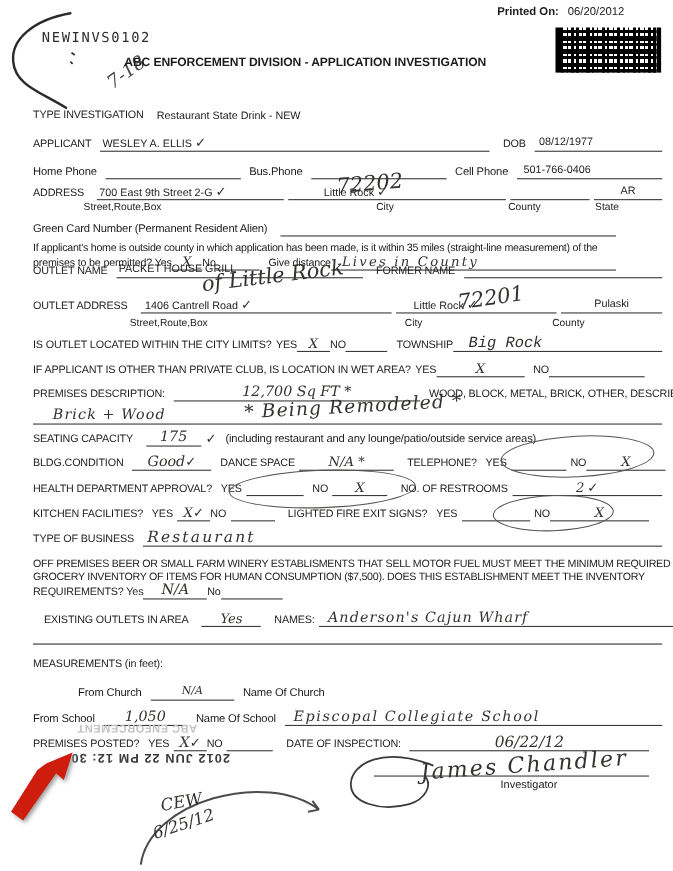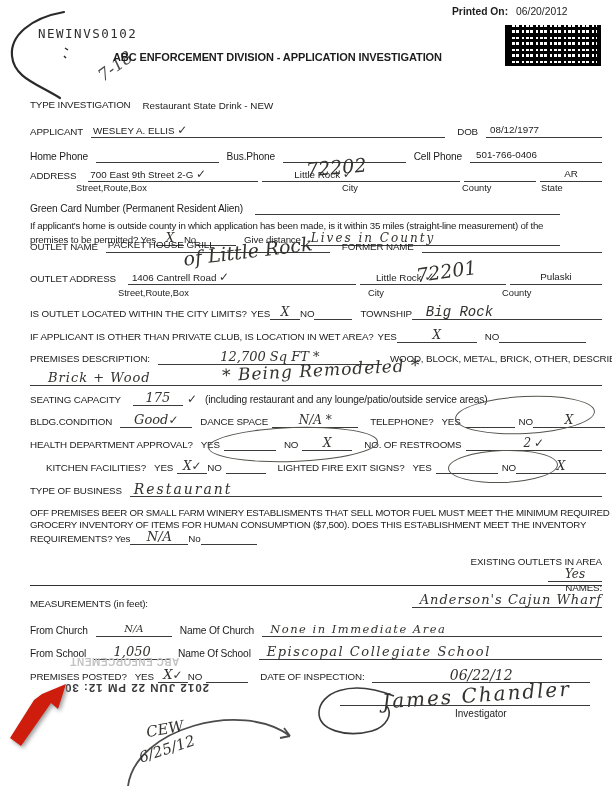--- a/index.html
+++ b/index.html
@@ -170,21 +170,21 @@
   <div class="row" style="left:30px;top:437px;width:572px;">
     <span class="lbl">HEALTH DEPARTMENT APPROVAL?</span>
     <span class="lbl gap8">YES</span>
     <span class="u gap4" style="width:52px;"></span>
     <span class="lbl gap8">NO</span>
     <span class="u center gap4" style="width:50px;"><span class="hw">X</span></span>
     <span class="lbl gap12">NO. OF RESTROOMS</span>
     <span class="u center fill gap4"><span class="hw">2</span> <span class="hw chk">✓</span></span>
   </div>
 
-  <div class="row" style="left:46px;top:460px;width:560px;justify-content:center;">
+  <div class="row" style="left:30px;top:460px;width:560px;justify-content:center;">
     <span class="lbl">KITCHEN FACILITIES?</span>
     <span class="lbl gap8">YES</span>
     <span class="u center gap4" style="width:30px;"><span class="hw">X</span><span class="hw chk">✓</span></span>
     <span class="lbl">NO</span>
     <span class="u gap4" style="width:40px;"></span>
     <span class="lbl gap12">LIGHTED FIRE EXIT SIGNS?</span>
     <span class="lbl gap8">YES</span>
     <span class="u gap4" style="width:62px;"></span>
     <span class="lbl gap4">NO</span>
     <span class="u center fill"><span class="hw">X</span></span>
@@ -202,36 +202,35 @@
   <div class="para" style="left:30px;top:507px;"></div>
   <div class="para" style="left:30px;top:507px;">OFF PREMISES BEER OR SMALL FARM WINERY ESTABLISMENTS THAT SELL MOTOR FUEL MUST MEET THE MINIMUM REQUIRED</div>
   <div class="para" style="left:30px;top:519px;">GROCERY INVENTORY OF ITEMS FOR HUMAN CONSUMPTION ($7,500).  DOES THIS ESTABLISHMENT MEET THE INVENTORY</div>
   <div class="row" style="left:30px;top:531px;">
     <span class="lbl">REQUIREMENTS? Yes</span>
     <span class="u center" style="width:58px;"><span class="hw" style="font-size:13px;">N/A</span></span>
     <span class="lbl">No</span>
     <span class="u" style="width:56px;"></span>
   </div>
 
-  <div class="row" style="left:30px;top:556px;width:572px;flex-direction:column;">
+  <div class="row" style="left:40px;top:556px;width:572px;">
     <span class="lbl">EXISTING OUTLETS IN AREA</span>
     <span class="u center gap12" style="width:54px;"><span class="hw">Yes</span></span>
     <span class="lbl gap12">NAMES:</span>
     <span class="u fill gap4" style="padding-left:8px;"><span class="hw" style="font-size:13px;letter-spacing:1px;">Anderson's Cajun Wharf</span></span>
   </div>
 
   <div class="divider" style="left:30px;top:585px;width:572px;"></div>
 
   <div class="abs lbl" style="left:30px;top:598px;font-size:9.8px;">MEASUREMENTS (in feet):</div>
 
   <div class="row" style="left:30px;top:623px;width:572px;">
-    <span class="lbl" style="font-size:10.2px;">From Church</span>
+    <span class="lbl" style="font-size:10.2px;margin-left:41px;">From Church</span>
     <span class="u center gap8" style="width:76px;"><span class="hw" style="font-size:10px;">N/A</span></span>
     <span class="lbl gap8" style="font-size:10.2px;">Name Of Church</span>
-    <span class="u fill gap8" style="padding-left:8px;"><span class="hw" style="font-size:11.5px;letter-spacing:1.5px;">None in Immediate Area</span></span>
   </div>
 
   <div class="row" style="left:30px;top:646px;width:572px;">
     <span class="lbl" style="font-size:10.2px;text-align:center;">From School</span>
     <span class="u center gap8" style="width:76px;"><span class="hw" style="font-size:13px;">1,050</span></span>
     <span class="lbl gap8" style="font-size:10.2px;">Name Of School</span>
     <span class="u fill gap8" style="padding-left:8px;"><span class="hw" style="font-size:13px;letter-spacing:1.5px;">Episcopal Collegiate School</span></span>
   </div>
 
   <div class="row" style="left:30px;top:669px;width:560px;">

